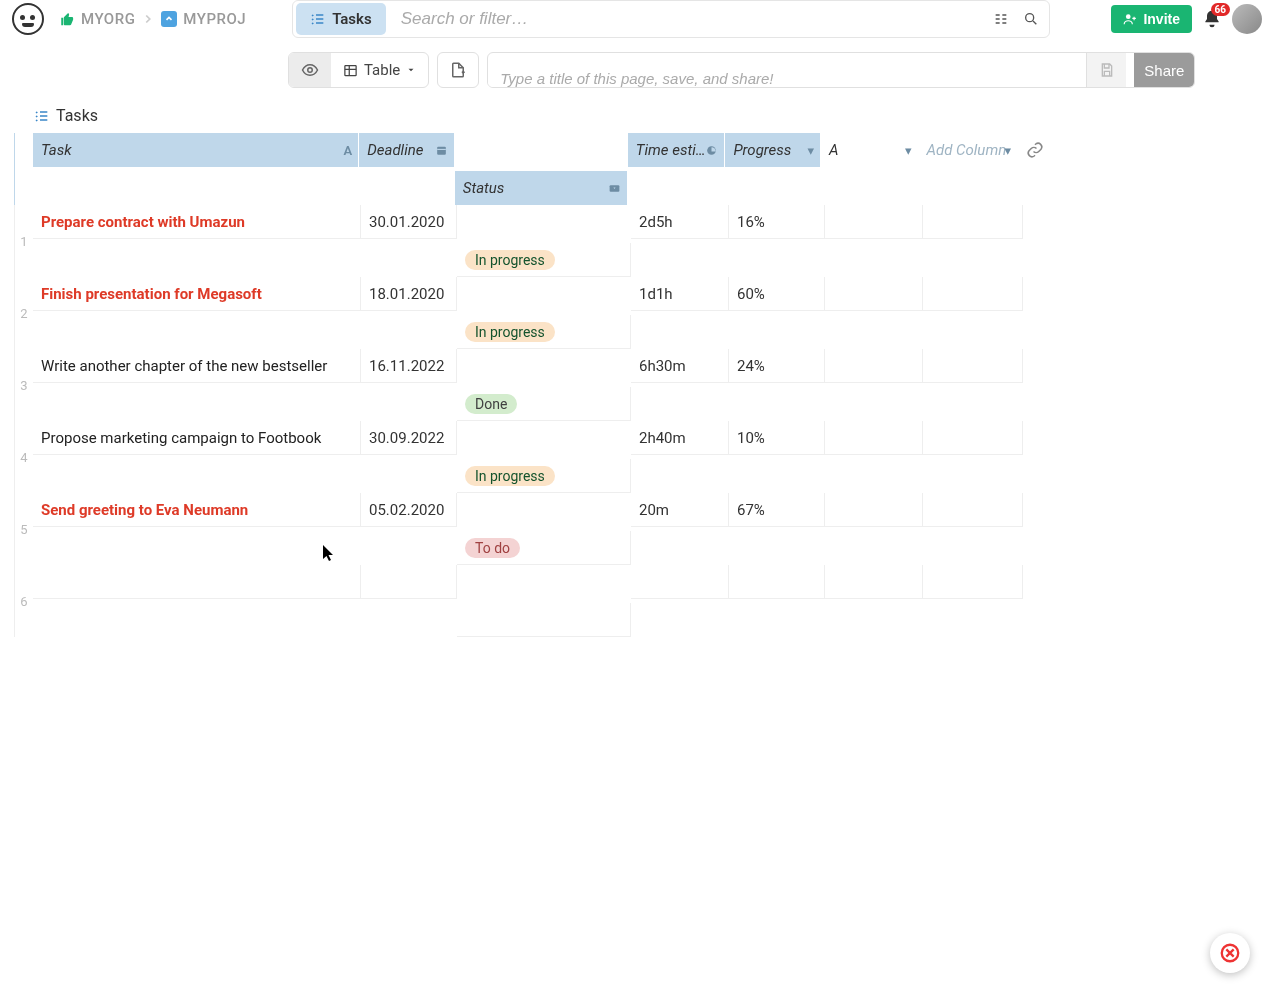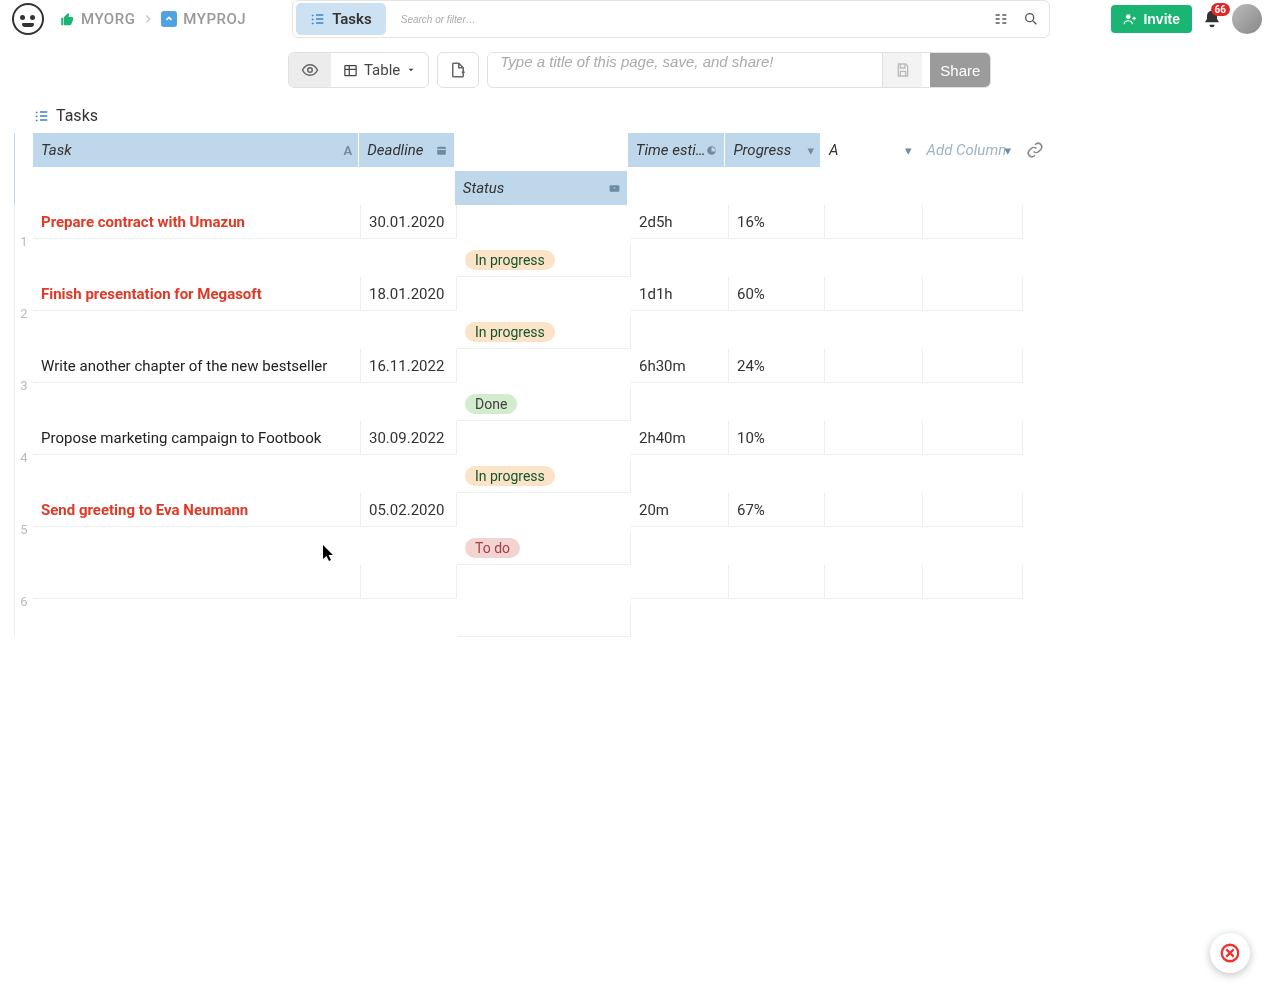--- a/index.html
+++ b/index.html
@@ -56,21 +56,21 @@
     height:32px;
     margin:3px;
     padding:0 14px;
     border-radius:5px;
     display:flex;align-items:center;gap:6px;
     font-weight:600;color:#333;font-size:15px;
   }
   .tab-pill .list-icon{color:#3a87c8;}
   .search-input {
     flex:1; border:none; outline:none; padding:0 12px;
-    font-size:10px; font-style:italic; color:#333;
+    font-size:17px; font-style:italic; color:#333;
   }
   .search-input::placeholder{color:#aaa;}
   .topbar-right-icons{display:flex;align-items:center;gap:10px;margin-left:8px;}
   .icon-btn{width:20px;height:20px;display:flex;align-items:center;justify-content:center;color:#555;cursor:pointer;}
   .topbar-actions{display:flex;align-items:center;gap:10px;margin-left:auto;}
   .invite-btn{
     background:#1ab572;color:#fff;border:none;border-radius:4px;
     padding:6px 12px;font-size:14px;font-weight:600;display:flex;align-items:center;gap:6px;cursor:pointer;
   }
   .bell-wrap{position:relative;color:#333;cursor:pointer;}
@@ -92,22 +92,22 @@
   .view-group .eye{
     background:#ececec;width:42px;height:100%;display:flex;align-items:center;justify-content:center;color:#666;
   }
   .view-group .table-sel{
     padding:0 12px;display:flex;align-items:center;gap:6px;color:#444;font-size:15px;
   }
   .file-add-btn{
     border:1px solid #e0e0e0;border-radius:6px;width:42px;height:36px;display:flex;align-items:center;justify-content:center;color:#666;
   }
   .title-share-group{
-    display:flex;align-items:flex-start;height:36px;border:1px solid #e0e0e0;border-radius:6px;overflow:hidden;
-    width:504px;
+    display:flex;align-items:flex-end;height:36px;border:1px solid #e0e0e0;border-radius:6px;overflow:hidden;
+    width:708px;
   }
   .title-input{
     flex:1;border:none;outline:none;padding:0 12px;font-size:15px;font-style:italic;
   }
   .title-input::placeholder{color:#aaa;}
   .save-view-btn{width:40px;height:100%;border-left:1px solid #e0e0e0;background:#f3f3f3;color:#bbb;display:flex;align-items:center;justify-content:center;}
   .share-btn{width:60px;height:100%;background:#9b9b9b;color:#fff;border:none;font-size:15px;cursor:pointer;margin-left:8px;}
 
   
   .page-heading{

